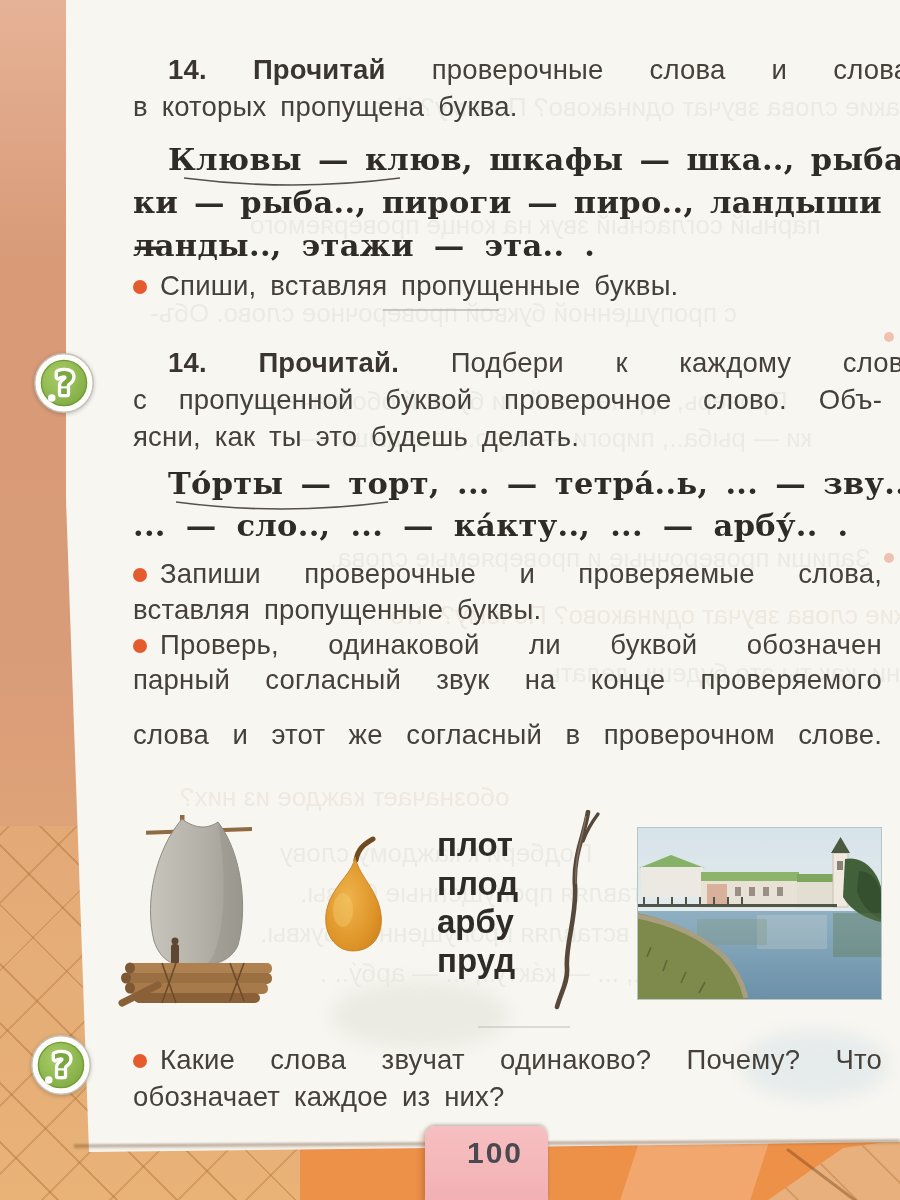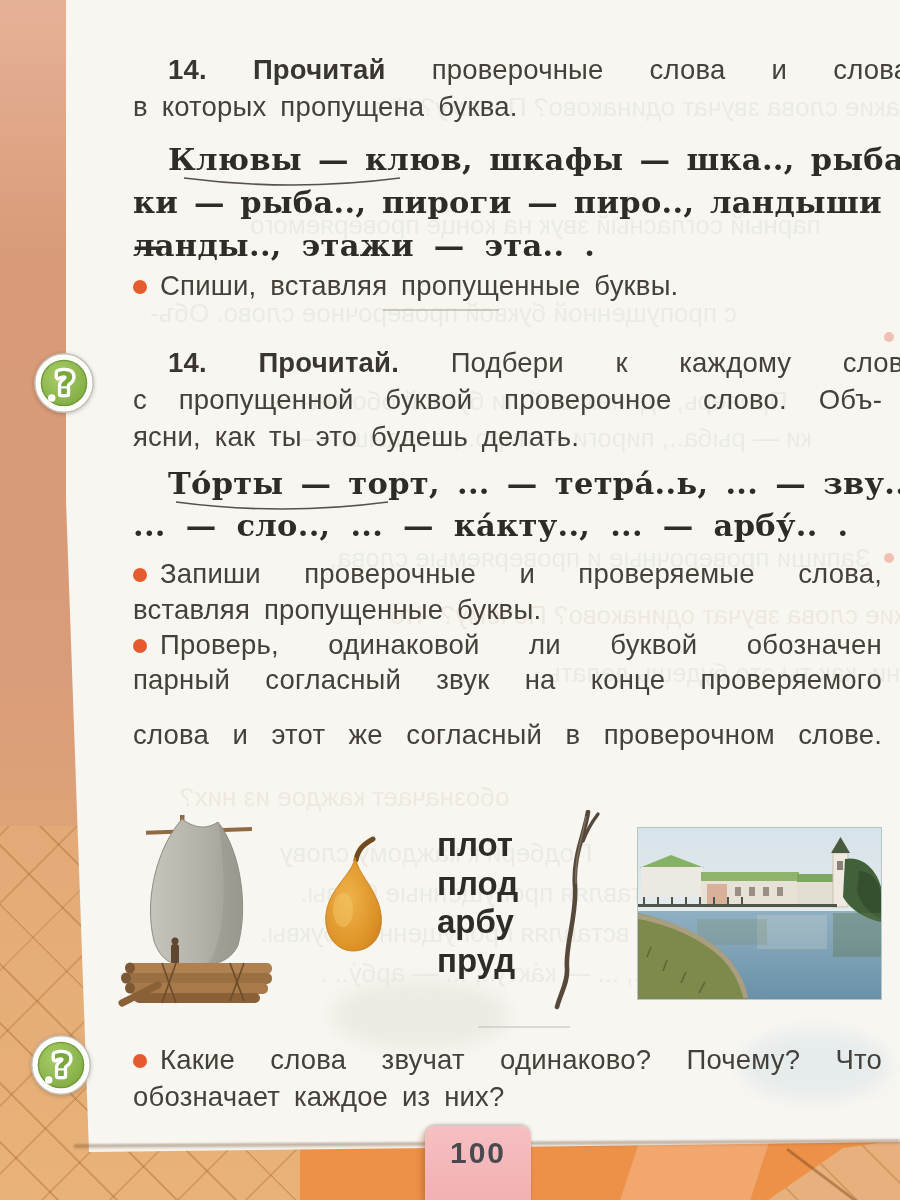--- a/index.html
+++ b/index.html
@@ -42,21 +42,21 @@
     position:absolute;left:74px;top:1142px;width:826px;height:5px;z-index:3;
     background:linear-gradient(180deg,rgba(95,58,24,.55),rgba(95,58,24,0));
     transform:rotate(-0.35deg);filter:blur(.8px);
   }
   
   .page-tab{
     position:absolute;left:425px;top:1126px;width:106px;height:74px;z-index:4;
     background:linear-gradient(180deg,#f6bfc1,#f2b1b4);
     border-radius:10px 10px 0 0;
     box-shadow:0 -2px 3px rgba(110,100,100,.35), -4px 3px 5px rgba(160,80,25,.30);
-    display:flex;align-items:flex-start;justify-content:center;
+    display:flex;align-items:flex-start;justify-content:center;padding-left:17px;
   }
   .page-tab span{margin-top:10px;font-weight:bold;font-size:30px;letter-spacing:2px;color:#4b4950;}
   
   .q-icon{position:absolute;z-index:5;filter:drop-shadow(0 1px 2px rgba(0,0,0,.22));}
   .q1{left:32px;top:351px;}
   .q2{left:29px;top:1033px;}
   
   .tline{
     position:absolute;left:133px;width:749px;
     font-size:27.5px;line-height:37px;color:#45403a;letter-spacing:.2px;

